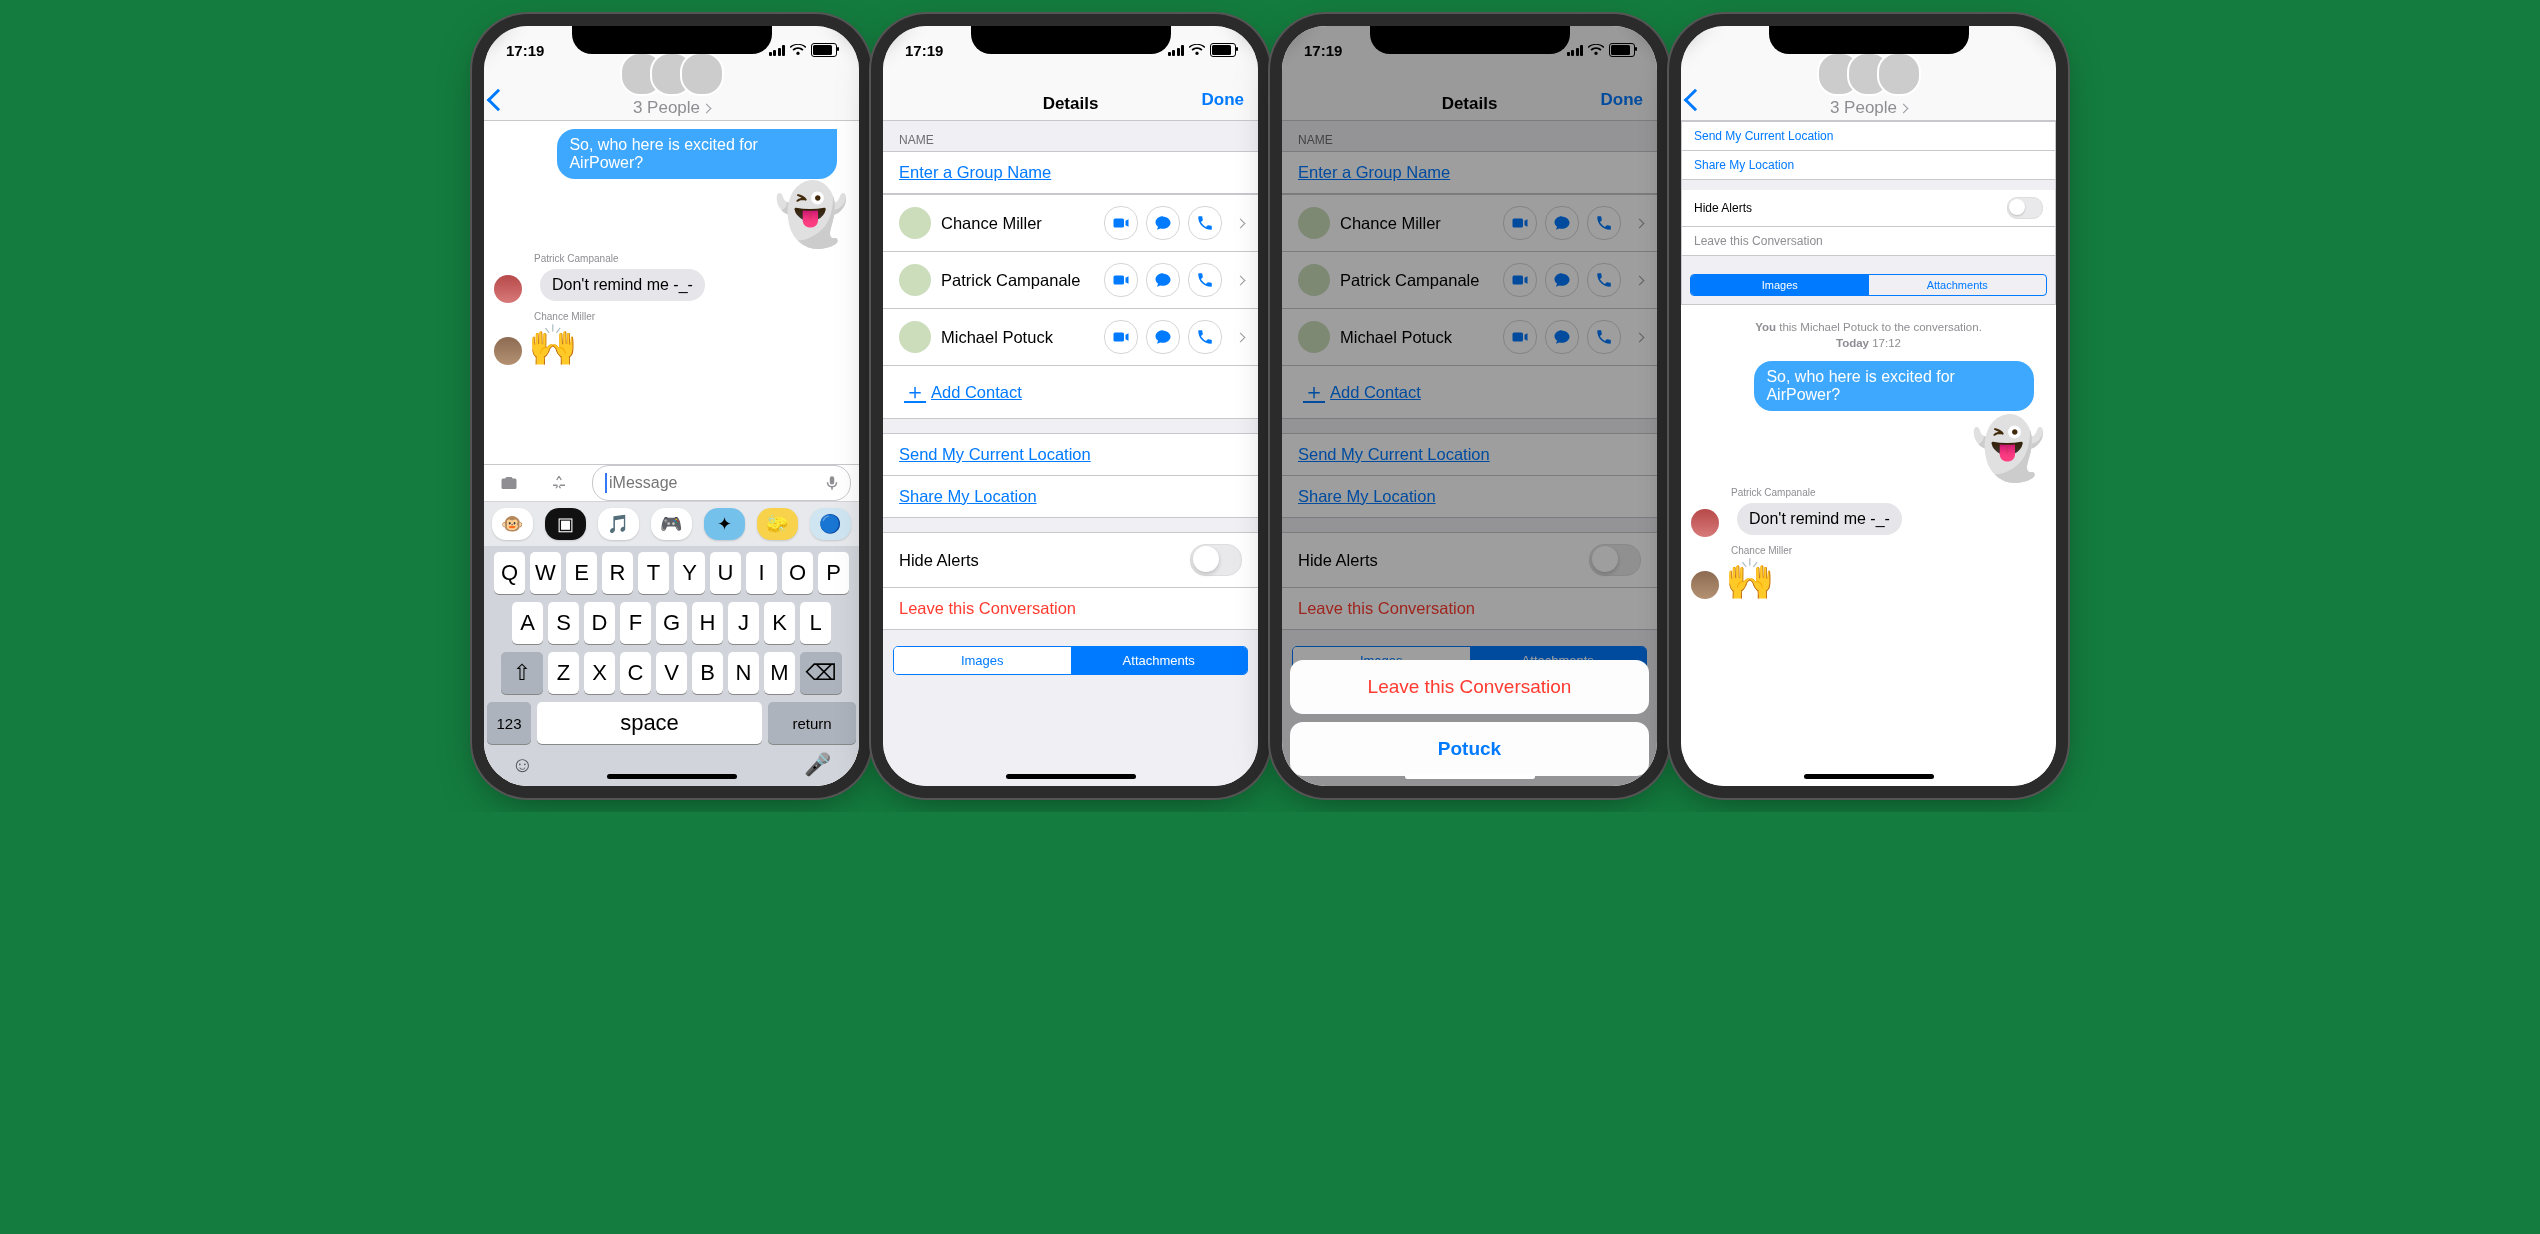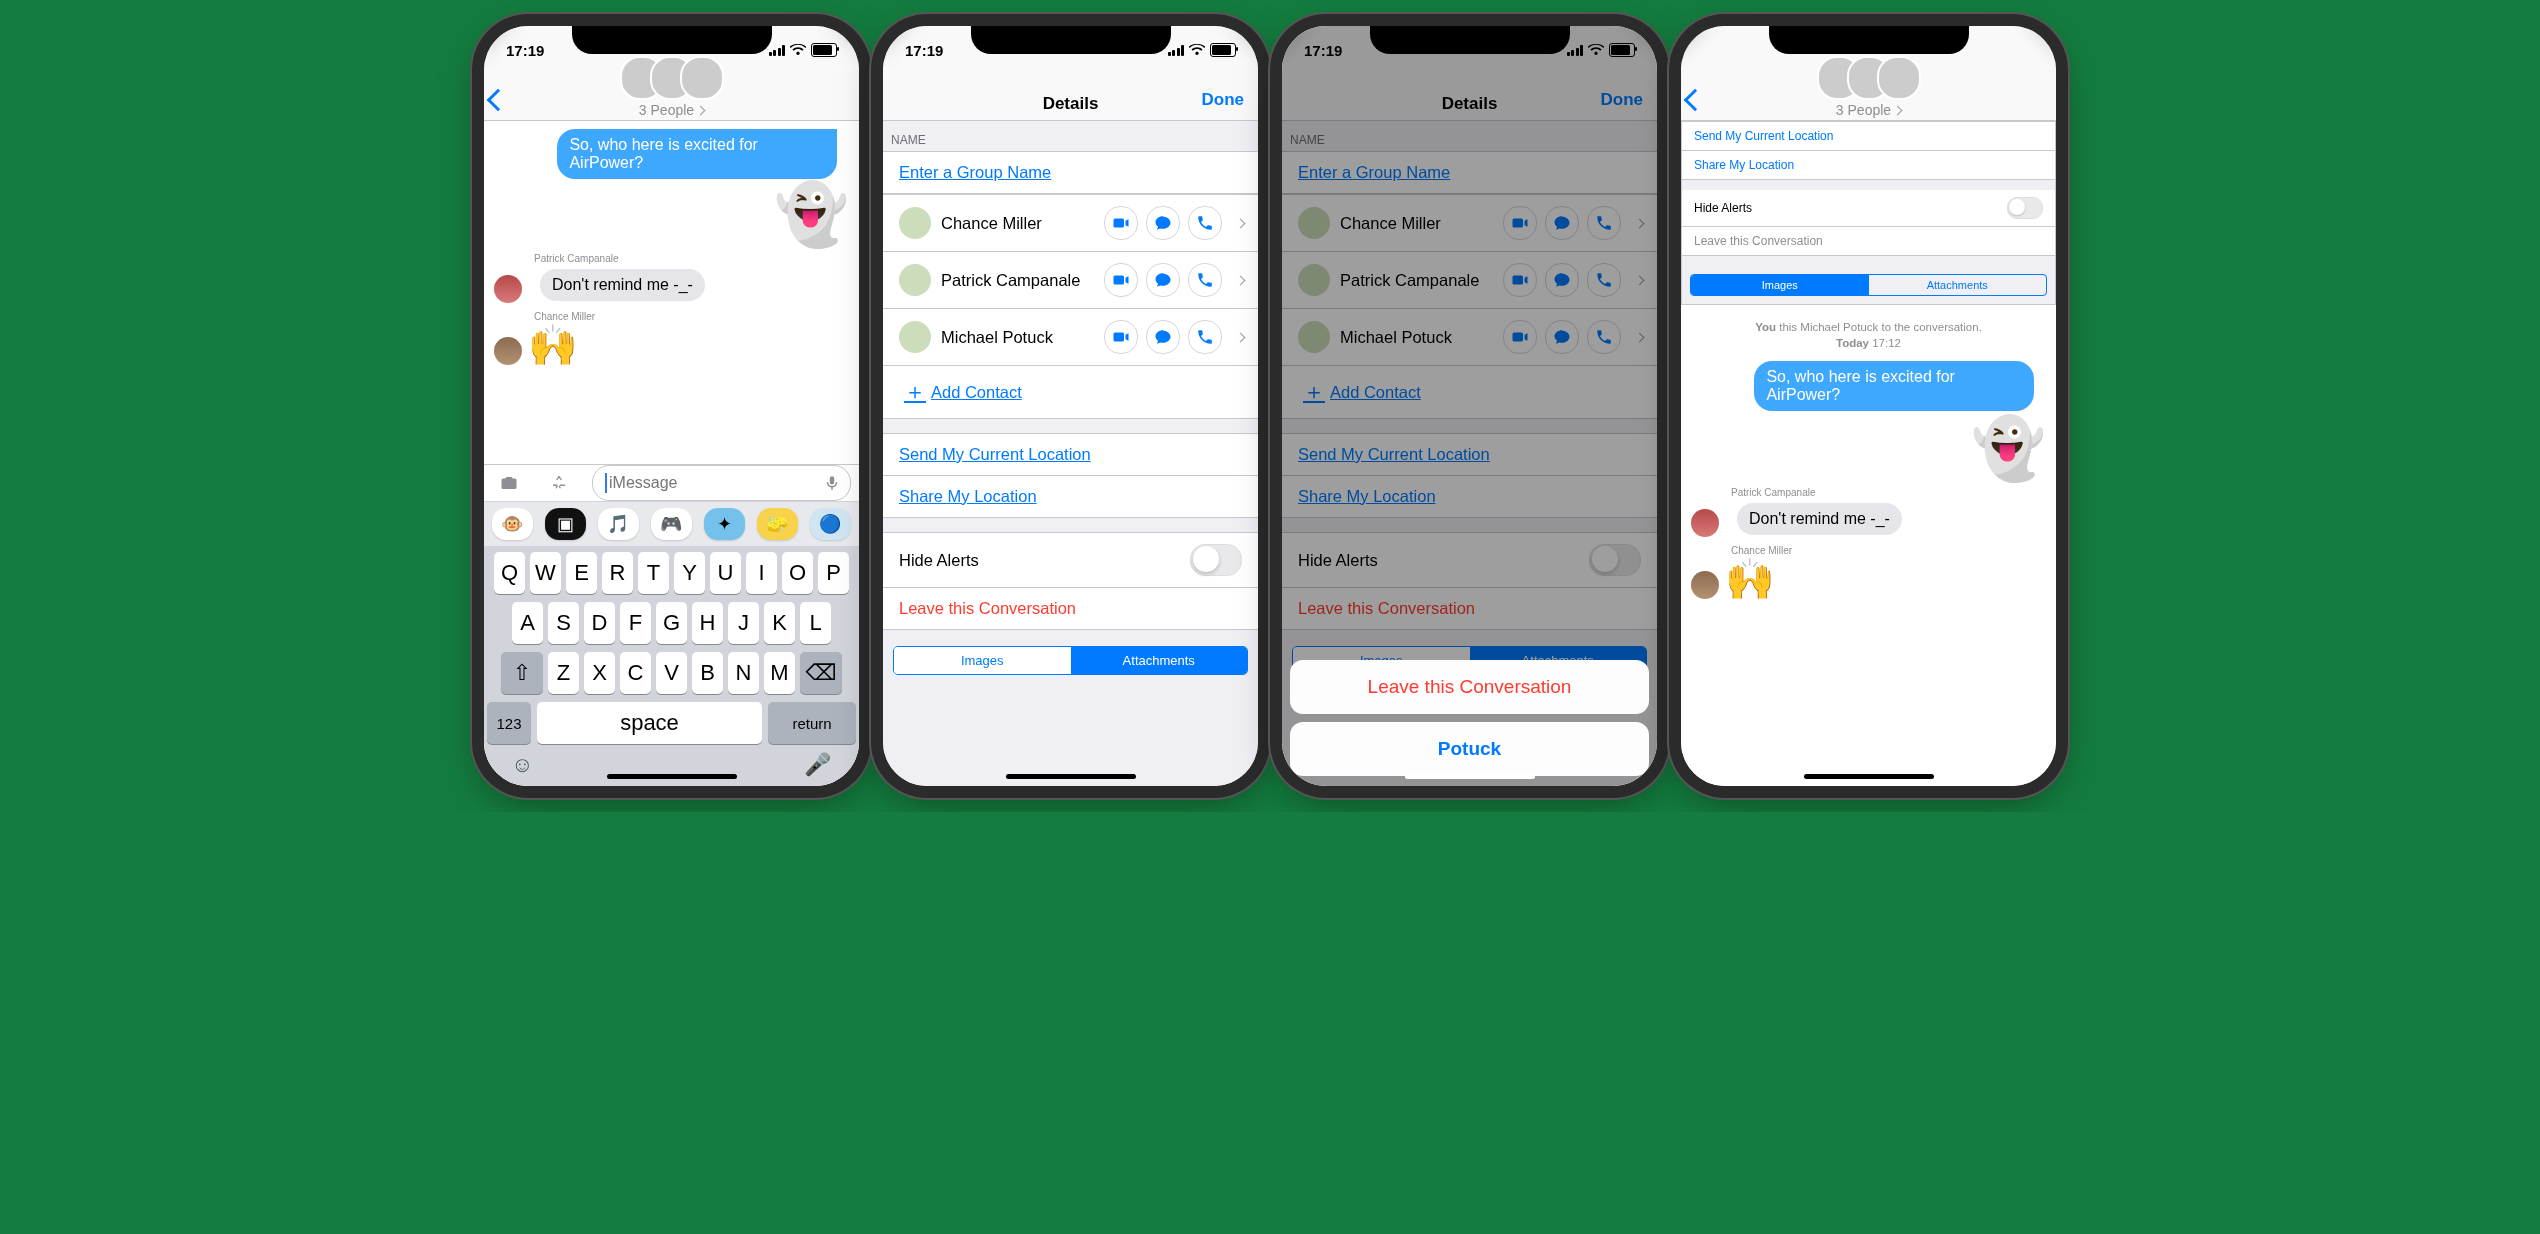--- a/index.html
+++ b/index.html
@@ -35,29 +35,29 @@
   .navbar{height:88px;border-bottom:.5px solid var(--ios-separator);background:#f8f8f8cc;backdrop-filter:blur(8px);display:flex;align-items:flex-end;justify-content:space-between;padding:0 12px 6px;position:relative;flex-shrink:0;}
   .navbar.centered{justify-content:center;}
   .nav-title{font-size:17px;font-weight:600;}
   .nav-right{color:var(--ios-blue);font-size:17px;font-weight:600;position:absolute;right:14px;bottom:10px;}
   .nav-back{position:absolute;left:6px;bottom:8px;color:var(--ios-blue);}
   .chevron-left{display:inline-block;width:13px;height:13px;border-left:3px solid var(--ios-blue);border-bottom:3px solid var(--ios-blue);transform:rotate(45deg);}
   .group-head{display:flex;flex-direction:column;align-items:center;gap:2px;margin-bottom:-4px;}
   .avatars{display:flex;}
   .avatars .av{width:40px;height:40px;border-radius:20px;border:2px solid #fff;background:#ccc;margin-left:-14px;background-size:cover;}
   .avatars .av:first-child{margin-left:0;}
-  .group-sub{font-size:14px;color:#8e8e93;display:flex;align-items:center;gap:3px;}
+  .group-sub{font-size:17px;color:#8e8e93;display:flex;align-items:center;gap:3px;}
   .chev-r{display:inline-block;width:6px;height:6px;border-top:1.5px solid #9a9a9e;border-right:1.5px solid #9a9a9e;transform:rotate(45deg);}
 
   .content{flex:1;overflow:hidden;background:var(--ios-grey-bg);}
   .content.white{background:#fff;}
 
   
   .section{margin-top:20px;}
-  .section-header{font-size:12px;color:var(--ios-header-grey);text-transform:uppercase;padding:4px 8px;}
+  .section-header{font-size:12px;color:var(--ios-header-grey);text-transform:uppercase;padding:4px 16px;}
   .cell{background:#fff;border-top:.5px solid var(--ios-separator);border-bottom:.5px solid var(--ios-separator);display:flex;align-items:center;padding:11px 16px;font-size:16.5px;position:relative;}
   .cell + .cell{border-top:none;}
   .cell .disclosure{position:absolute;right:14px;}
   .cell .label{flex:1;}
   .cell.link{color:var(--ios-blue);text-decoration:underline;}
   .cell.destructive{color:var(--ios-red);}
   .participant{gap:10px;}
   .participant .av{width:32px;height:32px;border-radius:16px;background:#cdb;}
   .contact-actions{display:flex;gap:8px;margin-right:20px;}
   .circle-btn{width:32px;height:32px;border-radius:16px;background:#fff;border:.5px solid #d6d6da;display:flex;align-items:center;justify-content:center;color:var(--ios-blue);}

